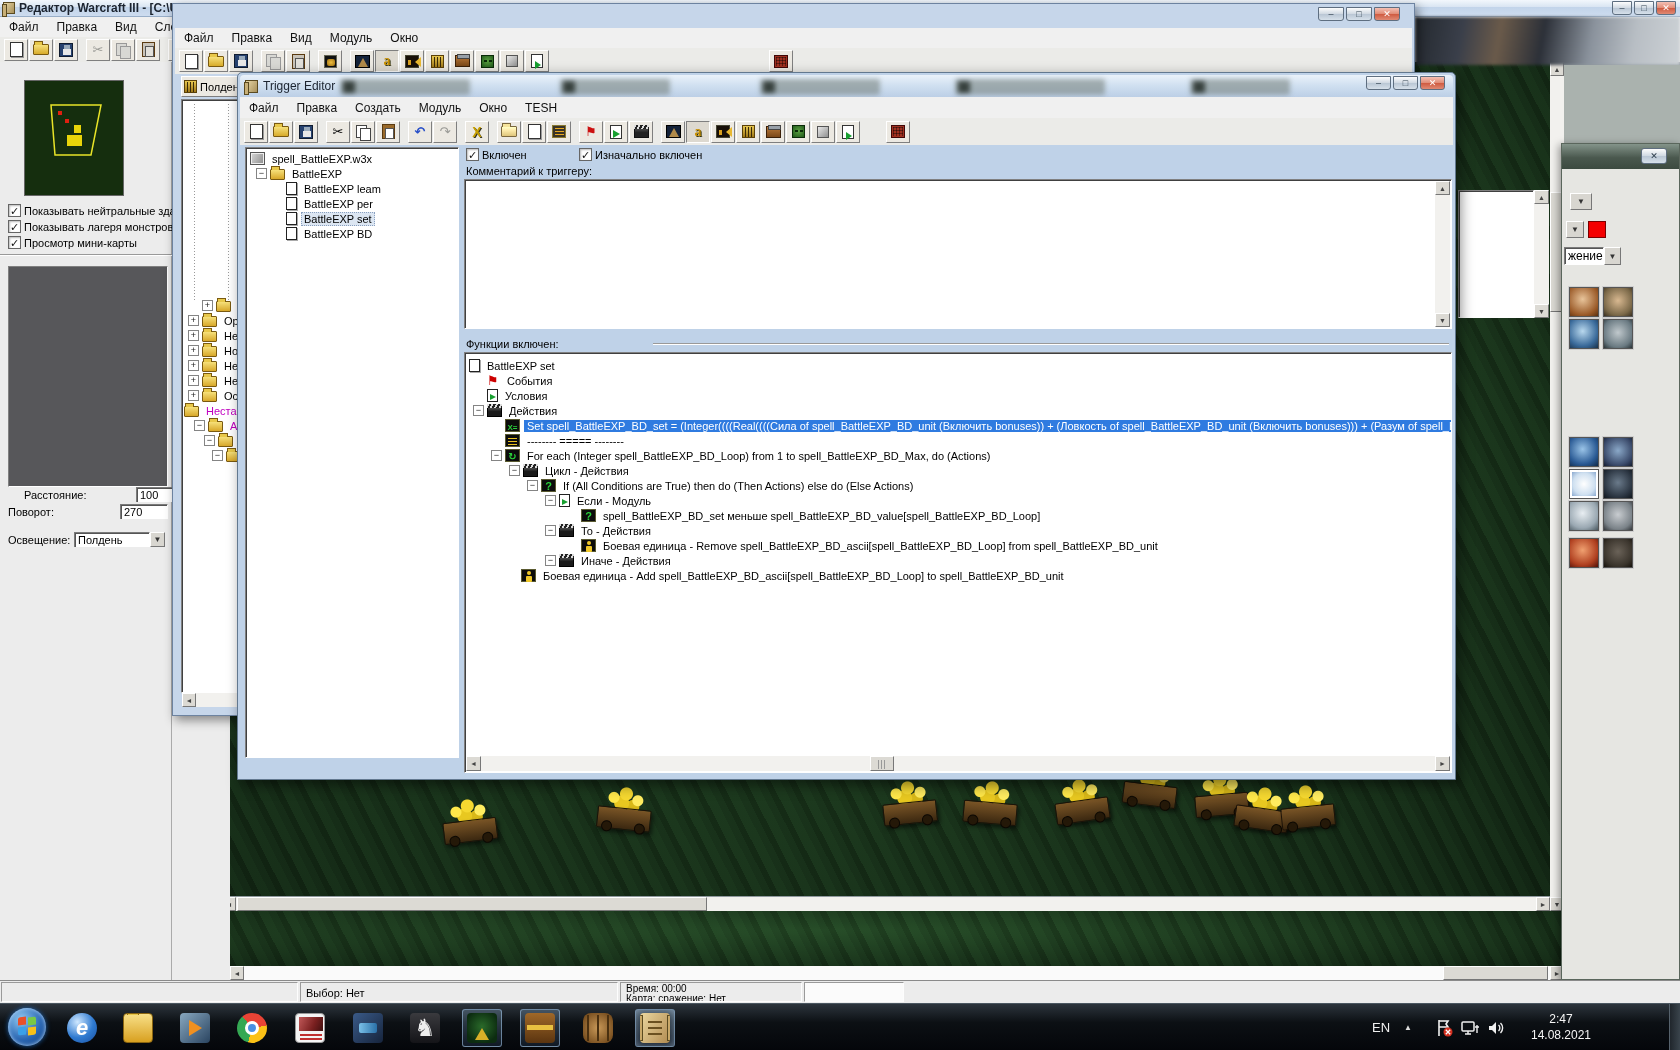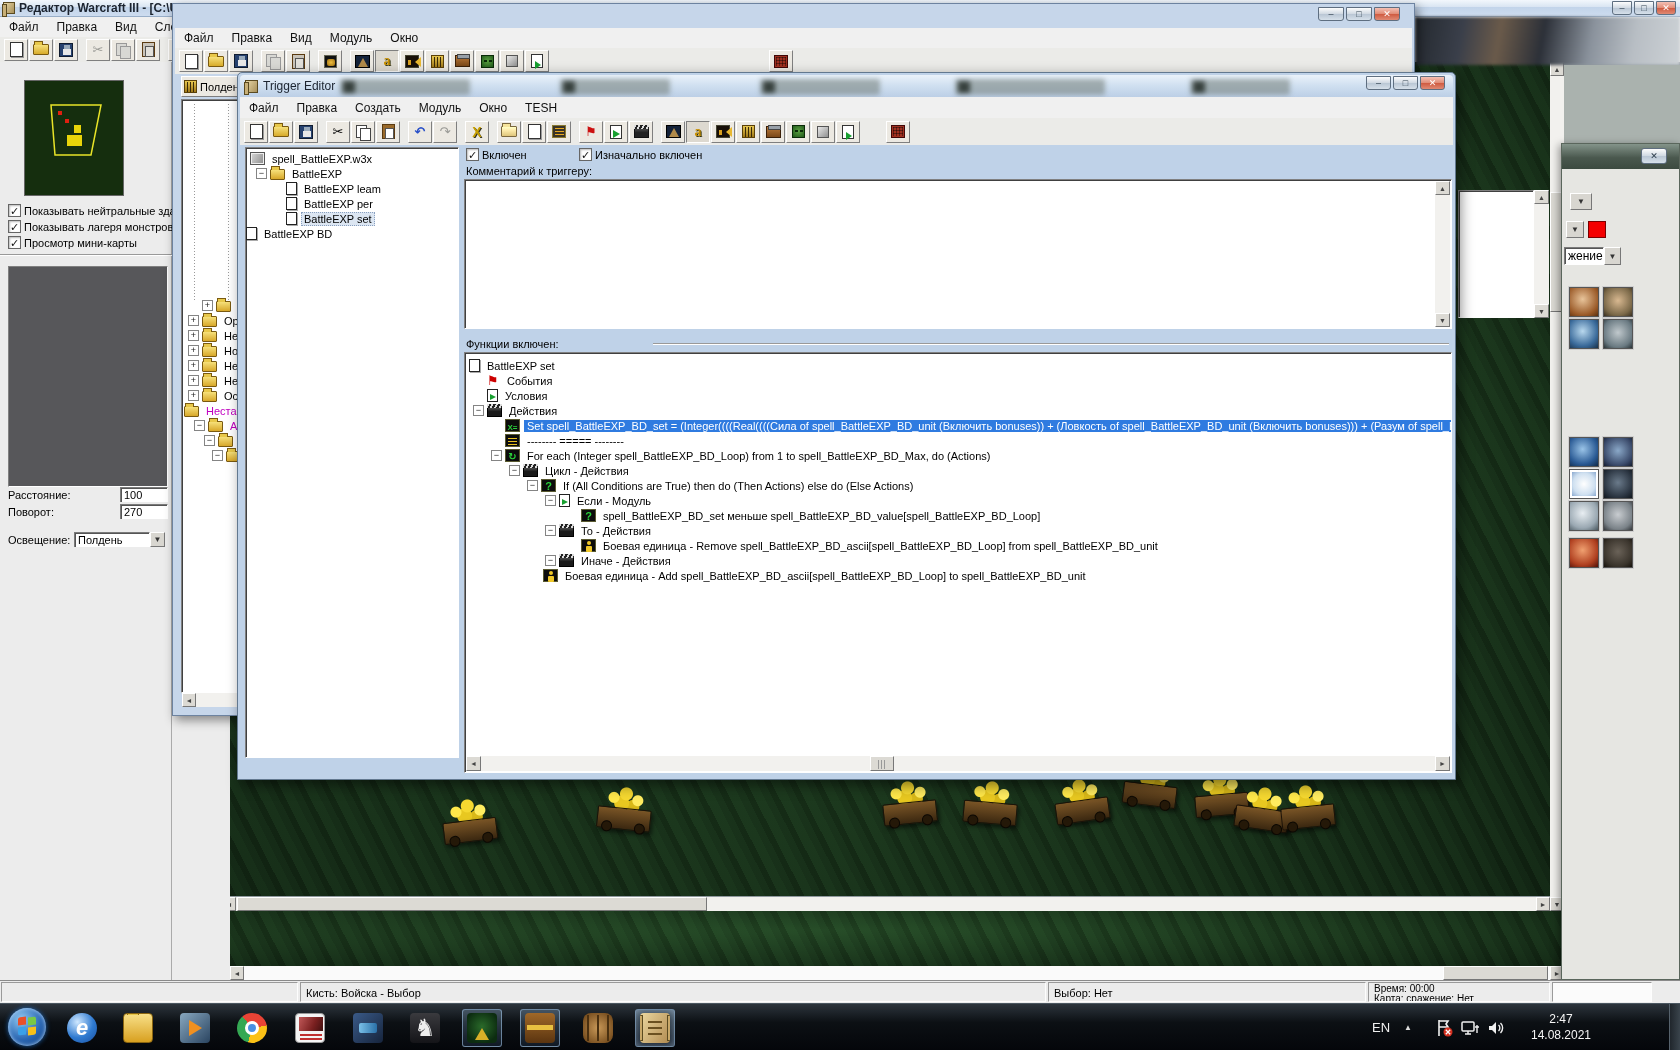--- a/index.html
+++ b/index.html
@@ -178,21 +178,21 @@
 <div class="abs trow" style="left:8px;top:219px;width:164px">
   <span class="cb">✓</span>
   <span class="lbl">Показывать лагеря монстров</span>
 </div>
 <div class="abs trow" style="left:8px;top:235px;width:164px">
   <span class="cb">✓</span>
   <span class="lbl">Просмотр мини-карты</span>
 </div>
 <div class="abs etch" style="left:0;top:254px;width:172px;height:2px"></div>
 <div class="abs" style="left:8px;top:266px;width:160px;height:221px;background:#57575a;border:1px solid;border-color:#808080 #fff #fff #808080"></div>
-<div class="abs trow" style="left:8px;top:487px;width:172px">
+<div class="abs trow" style="left:24px;top:487px;width:172px">
   <span class="lbl" style="width:112px;padding:0">Расстояние:</span>
   <span class="field" style="width:48px">100</span>
 </div>
 <div class="abs trow" style="left:8px;top:504px;width:164px">
   <span class="lbl" style="width:112px;padding:0">Поворот:</span>
   <span class="field" style="width:48px">270</span>
 </div>
 <div class="abs trow" style="left:8px;top:532px;width:164px">
   <span class="lbl" style="width:66px;padding:0">Освещение:</span>
   <span class="field" style="width:76px">Полдень</span>
@@ -544,21 +544,21 @@
         <span class="lbl">BattleEXP leam</span>
       </div>
     <div class="trow" style="padding-left:40px">
         <span class="fi t-doc"></span>
         <span class="lbl">BattleEXP per</span>
       </div>
     <div class="trow" style="padding-left:40px">
         <span class="fi t-doc"></span>
         <span class="lbl sel2">BattleEXP set</span>
       </div>
-    <div class="trow" style="">
+    <div class="trow" style="padding-left:40px">
         <span class="fi t-doc"></span>
         <span class="lbl">BattleEXP BD</span>
       </div>
   </div>
 
   <div class="abs trow" style="left:228px;top:74px;width:110px">
     <span class="cb">✓</span>
     <span class="lbl">Включен</span>
   </div>
   <div class="abs trow" style="left:341px;top:74px;width:180px">
@@ -631,38 +631,37 @@
       </div>
     <div class="frow" style="margin-left:116px">
         <span class="fi t-dark t-unit"></span>
         <span class="lbl">Боевая единица - Remove spell_BattleEXP_BD_ascii[spell_BattleEXP_BD_Loop] from spell_BattleEXP_BD_unit</span>
       </div>
     <div class="frow" style="margin-left:80px">
         <span class="exp">−</span>
         <span class="fi t-clap"></span>
         <span class="lbl">Иначе - Действия</span>
       </div>
-    <div class="frow" style="margin-left:78px">
+    <div class="frow" style="margin-left:56px">
         <span class="fi t-dark t-unit"></span>
         <span class="lbl">Боевая единица - Add spell_BattleEXP_BD_ascii[spell_BattleEXP_BD_Loop] to spell_BattleEXP_BD_unit</span>
       </div>
 
     <div class="abs sb" style="left:1px;bottom:1px;width:984px;height:15px">
       <span class="sbtn abs" style="left:0;top:0;width:15px;height:15px">◄</span>
       <span class="sthumb abs" style="left:404px;top:0;width:24px;height:15px">
           <span class="abs grip" style="left:7px;top:3px;width:9px;height:9px"></span>
         </span>
       <span class="sbtn abs" style="right:0;top:0;width:15px;height:15px">►</span>
     </div>
   </div>
 </div>
 
 <div class="abs" style="left:0;top:980px;width:1680px;height:23px;background:#ececec;border-top:1px solid #8a8a8a;display:flex">
   <span class="sbseg" style="width:297px;margin:1px 1px"></span>
-  <span class="sbseg" style="width:746px;margin:1px 1px;line-height:17px">Кисть: Войска - Выбор</span>
   <span class="sbseg" style="width:318px;margin:1px 1px;line-height:17px">Выбор: Нет</span>
   <span class="sbseg" style="width:182px;margin:1px 1px;font-size:10px;padding:0 5px">
     <span style="display:block;line-height:11px">Время: 00:00</span>
     <span style="display:block;line-height:10px">Карта: сражение: Нет</span>
   </span>
   <span class="sbseg" style="width:100px;margin:1px 1px;background:#fbfbfb"></span>
 
 </div>
 
 <div class="abs taskbar" style="left:0;top:1003px;width:1680px;height:47px">

